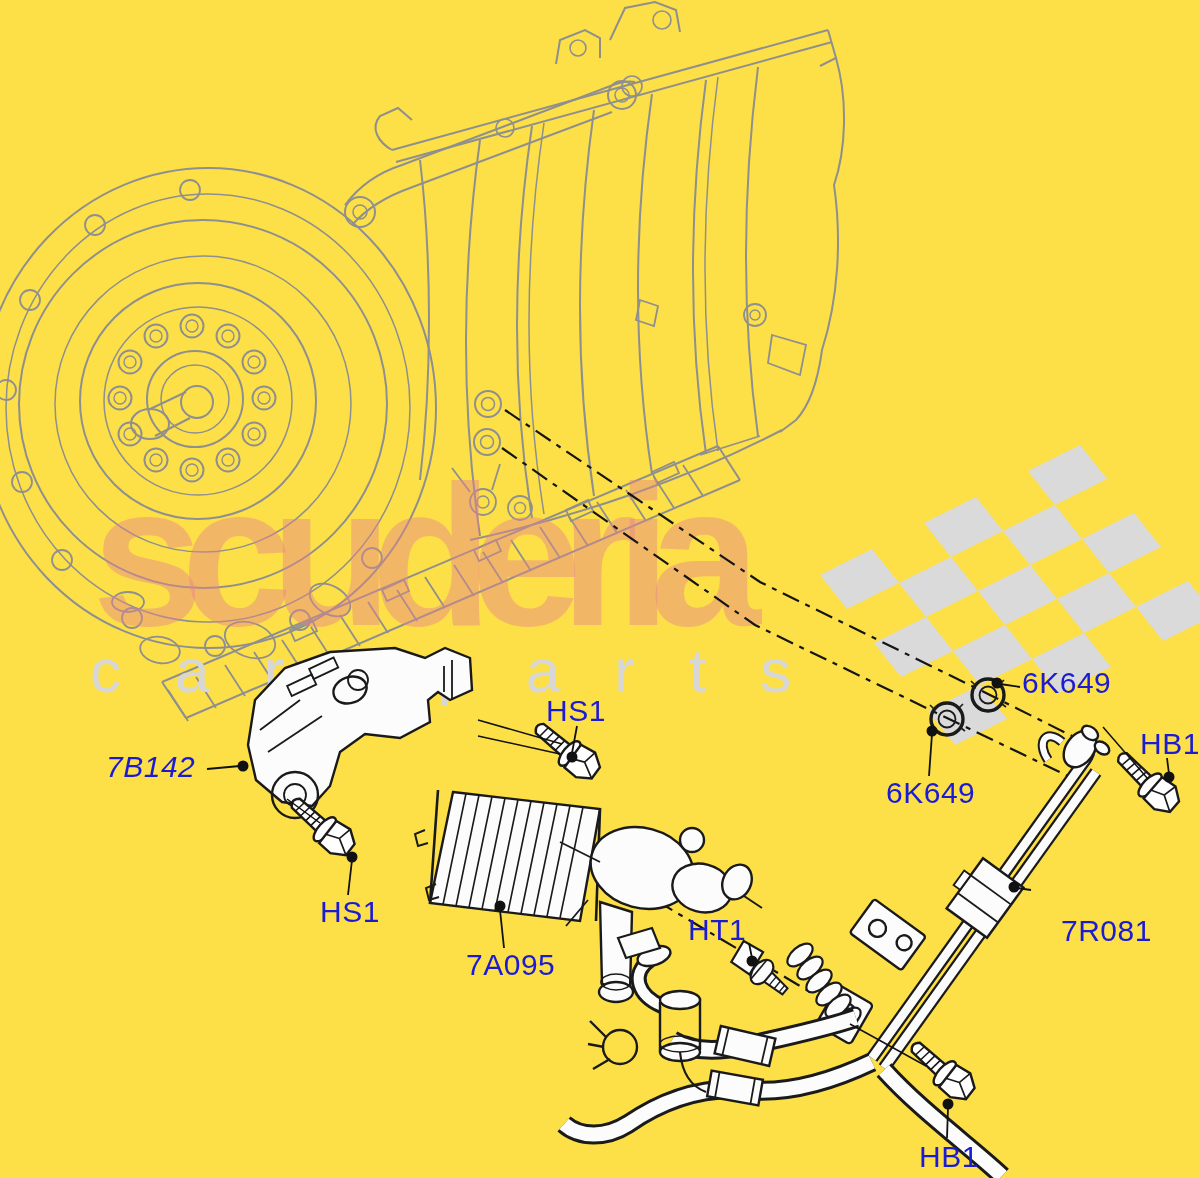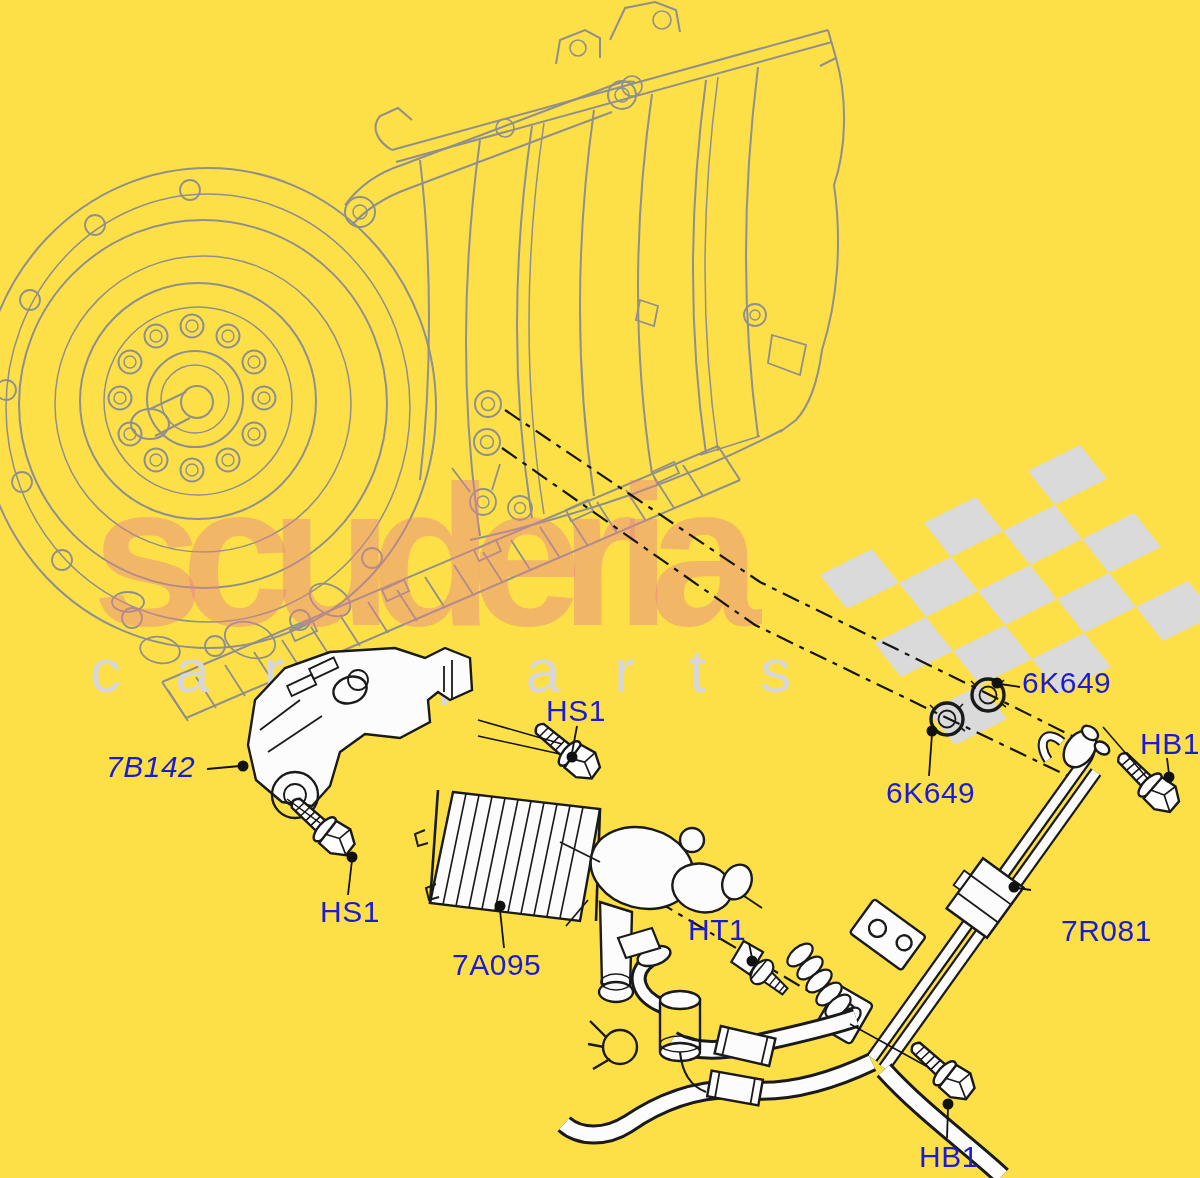--- a/index.html
+++ b/index.html
@@ -328,20 +328,20 @@
         <circle cx="1014" cy="887" r="5.5" stroke="none"></circle>
     <path d="M947,1138 L948,1108" fill="none"></path>
         <circle cx="948" cy="1104" r="5.5" stroke="none"></circle>
     <path d="M850,1024 L926,1066" fill="none" stroke-width="1.5"></path>
   </g>
 </svg>
 
   <div class="callout" style="left:106px;top:752px;font-style:italic;">7B142</div>
   <div class="callout" style="left:546px;top:696px;">HS1</div>
   <div class="callout" style="left:320px;top:897px;">HS1</div>
-  <div class="callout" style="left:452px;top:950px;">7A095</div>
+  <div class="callout" style="left:466px;top:950px;">7A095</div>
   <div class="callout" style="left:688px;top:915px;">HT1</div>
   <div class="callout" style="left:1022px;top:668px;">6K649</div>
   <div class="callout" style="left:886px;top:778px;">6K649</div>
   <div class="callout" style="left:1140px;top:729px;">HB1</div>
   <div class="callout" style="left:1034px;top:916px;margin-left:27px;">7R081</div>
   <div class="callout" style="left:919px;top:1142px;">HB1</div>
 </div>
 
 </body></html>

